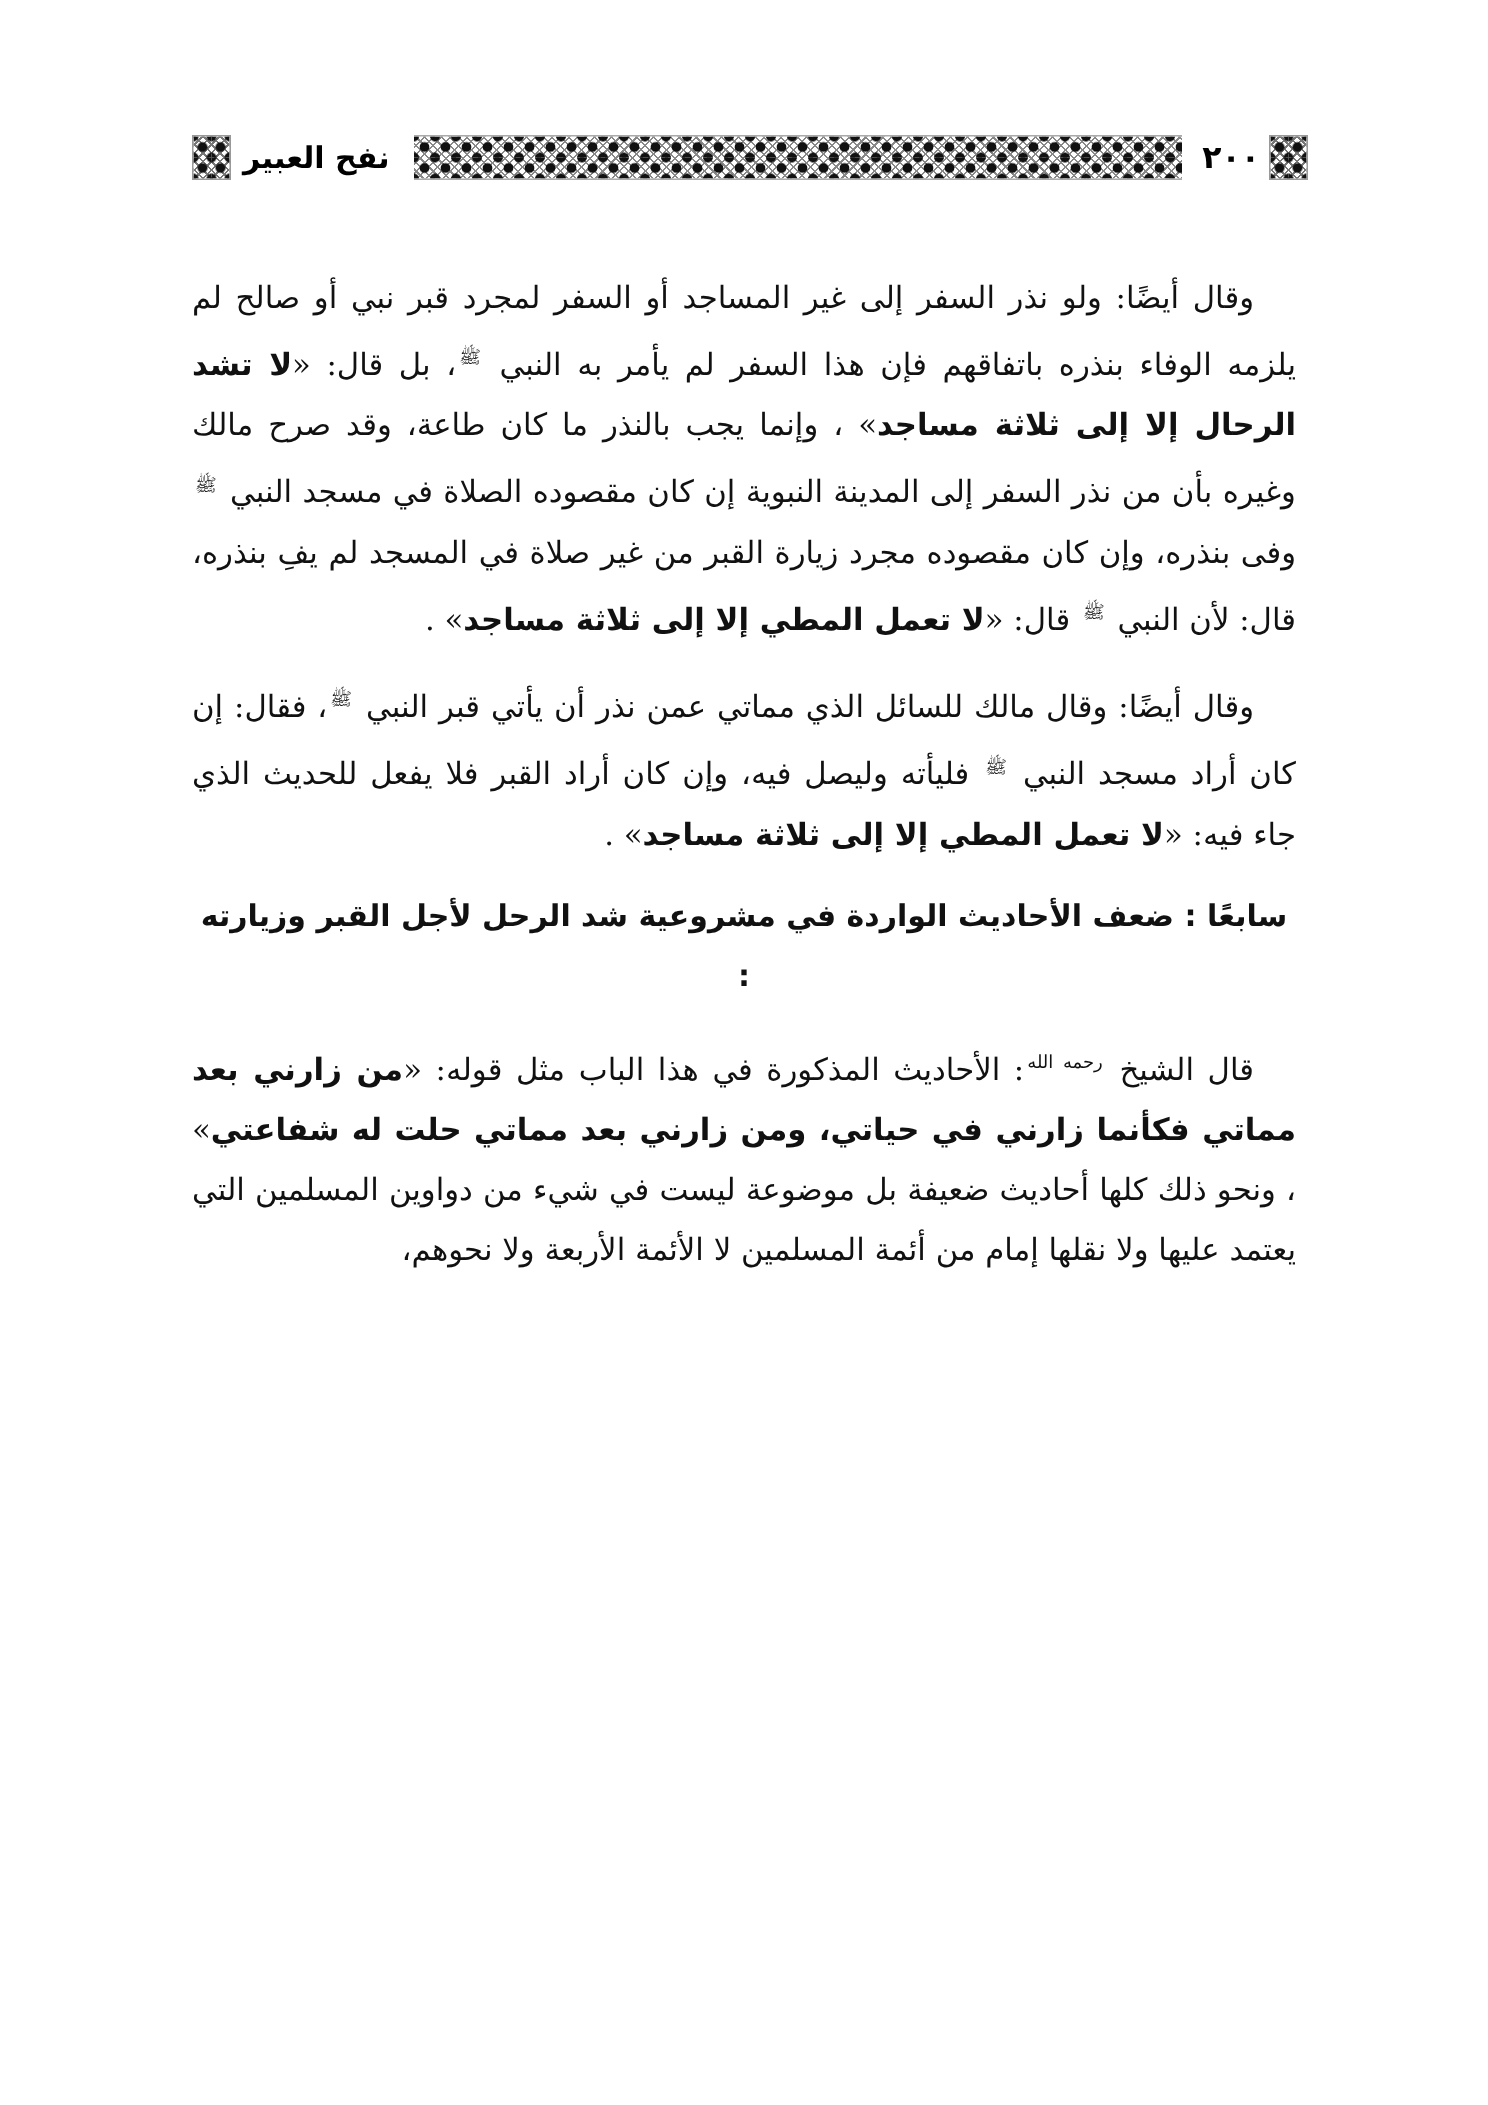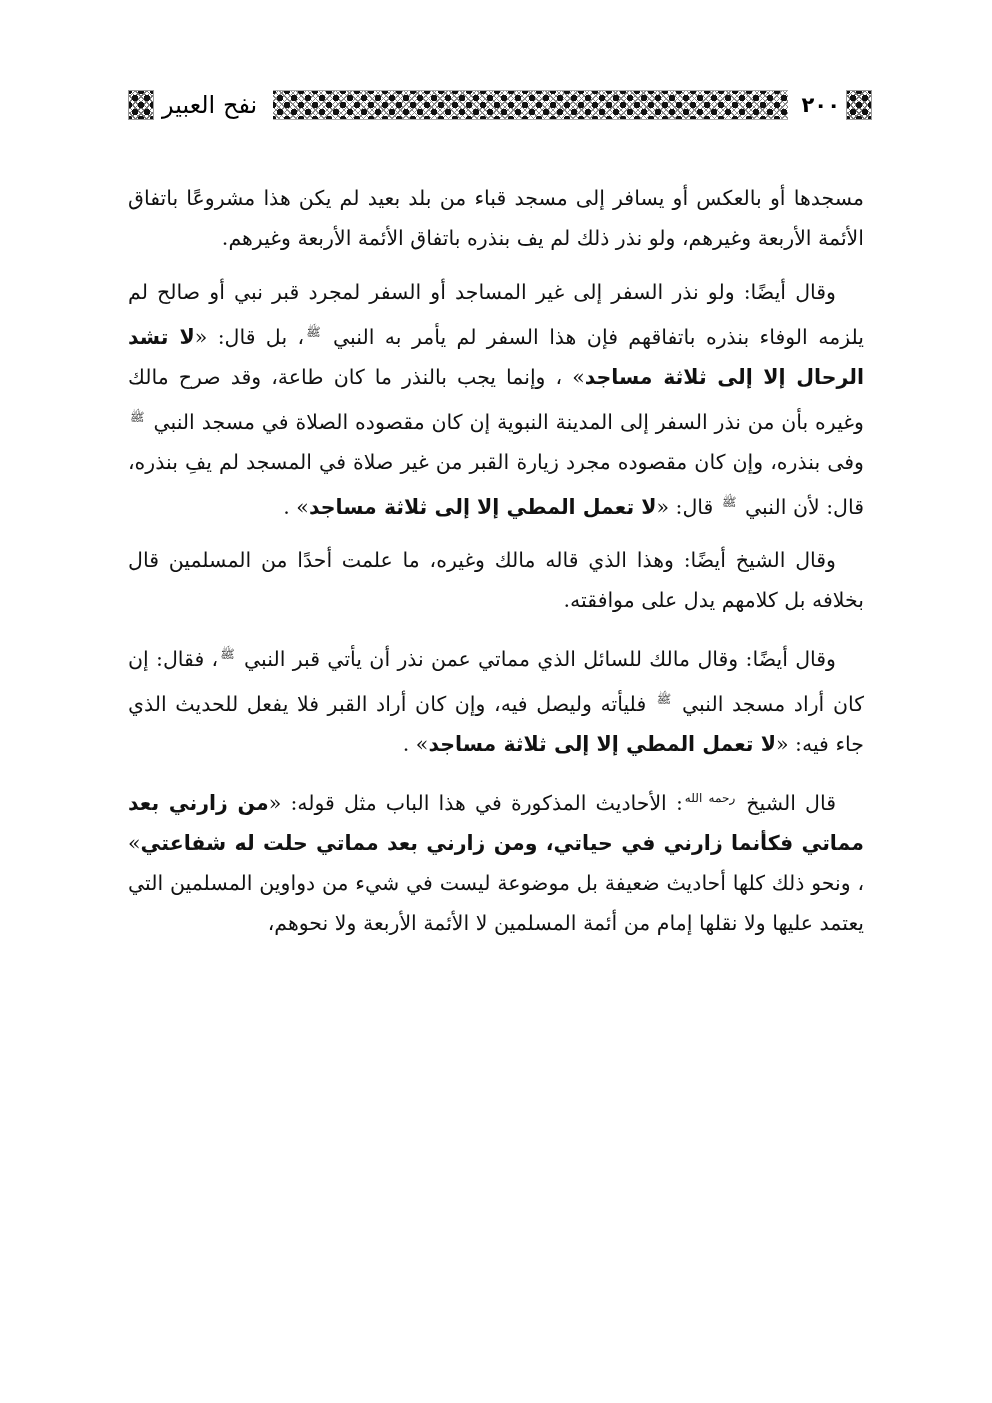--- a/index.html
+++ b/index.html
@@ -31,21 +31,21 @@
       radial-gradient(circle at 0 0, #111 0 3px, transparent 3.5px),
       radial-gradient(circle at 100% 0, #111 0 3px, transparent 3.5px),
       radial-gradient(circle at 0 100%, #111 0 3px, transparent 3.5px),
       radial-gradient(circle at 100% 100%, #111 0 3px, transparent 3.5px),
       repeating-linear-gradient(45deg, #888 0 1px, transparent 1px 4px),
       repeating-linear-gradient(-45deg, #888 0 1px, transparent 1px 4px);
     background-size: 14px 14px, 14px 14px, 14px 14px, 14px 14px, 14px 14px, auto, auto;
     border-top: 1px solid #aaa; border-bottom: 1px solid #aaa;
   }
   .book-title {
-    font-family: "DejaVu Sans", sans-serif; font-weight: normal; font-size: 24px;
+    font-family: "DejaVu Sans", sans-serif; font-weight: bold; font-size: 20px;
     color: #000; margin: 0 8px; direction: rtl; line-height: 28px;
   }
   .page-num {
     font-family: "DejaVu Sans", sans-serif; font-weight: bold; font-size: 21px;
     color: #000; margin: 0 6px; direction: rtl; line-height: 28px;
   }
   .body {
     position: absolute; left: 128px; top: 178px; width: 736px;
     direction: rtl; text-align: justify; text-align-last: right;
     font-family: "DejaVu Serif", serif; font-size: 20.5px; line-height: 40px; color: #111;
@@ -68,25 +68,24 @@
   <div class="header">
     <span class="orn-square"></span>
     <span class="book-title">نفح العبير</span>
     <span class="orn-band"></span>
     <span class="page-num">٢٠٠</span>
     <span class="orn-square"></span>
   </div>
 
   <div class="body">
 
-    <p class="para">مسجدها أو بالعكس أو يسافر إلى مسجد قباء من بلد بعيد لم يكن هذا مشروعًا باتفاق الأئمة الأربعة وغيرهم، ولو نذر ذلك لم يف بنذره باتفاق الأئمة الأربعة وغيرهم.</p>
 
     <p class="para indent"><span>وقال أيضًا: ولو نذر السفر إلى غير المساجد أو السفر لمجرد قبر نبي أو صالح لم يلزمه الوفاء بنذره باتفاقهم فإن هذا السفر لم يأمر به النبي</span> <span class="honor">ﷺ</span><span>، بل قال: «</span><span class="b">لا تشد الرحال إلا إلى ثلاثة مساجد</span><span>» ، وإنما يجب بالنذر ما كان طاعة، وقد صرح مالك وغيره بأن من نذر السفر إلى المدينة النبوية إن كان مقصوده الصلاة في مسجد النبي</span> <span class="honor">ﷺ</span> <span>وفى بنذره، وإن كان مقصوده مجرد زيارة القبر من غير صلاة في المسجد لم يفِ بنذره، قال: لأن النبي</span> <span class="honor">ﷺ</span> <span>قال: «</span><span class="b">لا تعمل المطي إلا إلى ثلاثة مساجد</span><span>» .</span></p>
 
-    <p class="para indent">وقال الشيخ أيضًا: وهذا الذي قاله مالك وغيره، ما علمت أحدًا من المسلمين قال بخلافه بل كلامهم يدل على موافقته.</p>
 
     <p class="para indent"><span>وقال أيضًا: وقال مالك للسائل الذي مماتي عمن نذر أن يأتي قبر النبي</span> <span class="honor">ﷺ</span><span>، فقال: إن كان أراد مسجد النبي</span> <span class="honor">ﷺ</span> <span>فليأته وليصل فيه، وإن كان أراد القبر فلا يفعل للحديث الذي جاء فيه: «</span><span class="b">لا تعمل المطي إلا إلى ثلاثة مساجد</span><span>» .</span></p>
 
+    <h3 class="subhead">سابعًا : ضعف الأحاديث الواردة في مشروعية شد الرحل لأجل القبر وزيارته :</h3>
 
     <p class="para indent"><span>قال الشيخ</span> <span class="honor">رحمه الله</span><span>: الأحاديث المذكورة في هذا الباب مثل قوله: «</span><span class="b">من زارني بعد مماتي فكأنما زارني في حياتي، ومن زارني بعد مماتي حلت له شفاعتي</span><span>» ، ونحو ذلك كلها أحاديث ضعيفة بل موضوعة ليست في شيء من دواوين المسلمين التي يعتمد عليها ولا نقلها إمام من أئمة المسلمين لا الأئمة الأربعة ولا نحوهم،</span></p>
 
   </div>
 </div>
 
 </body></html>

